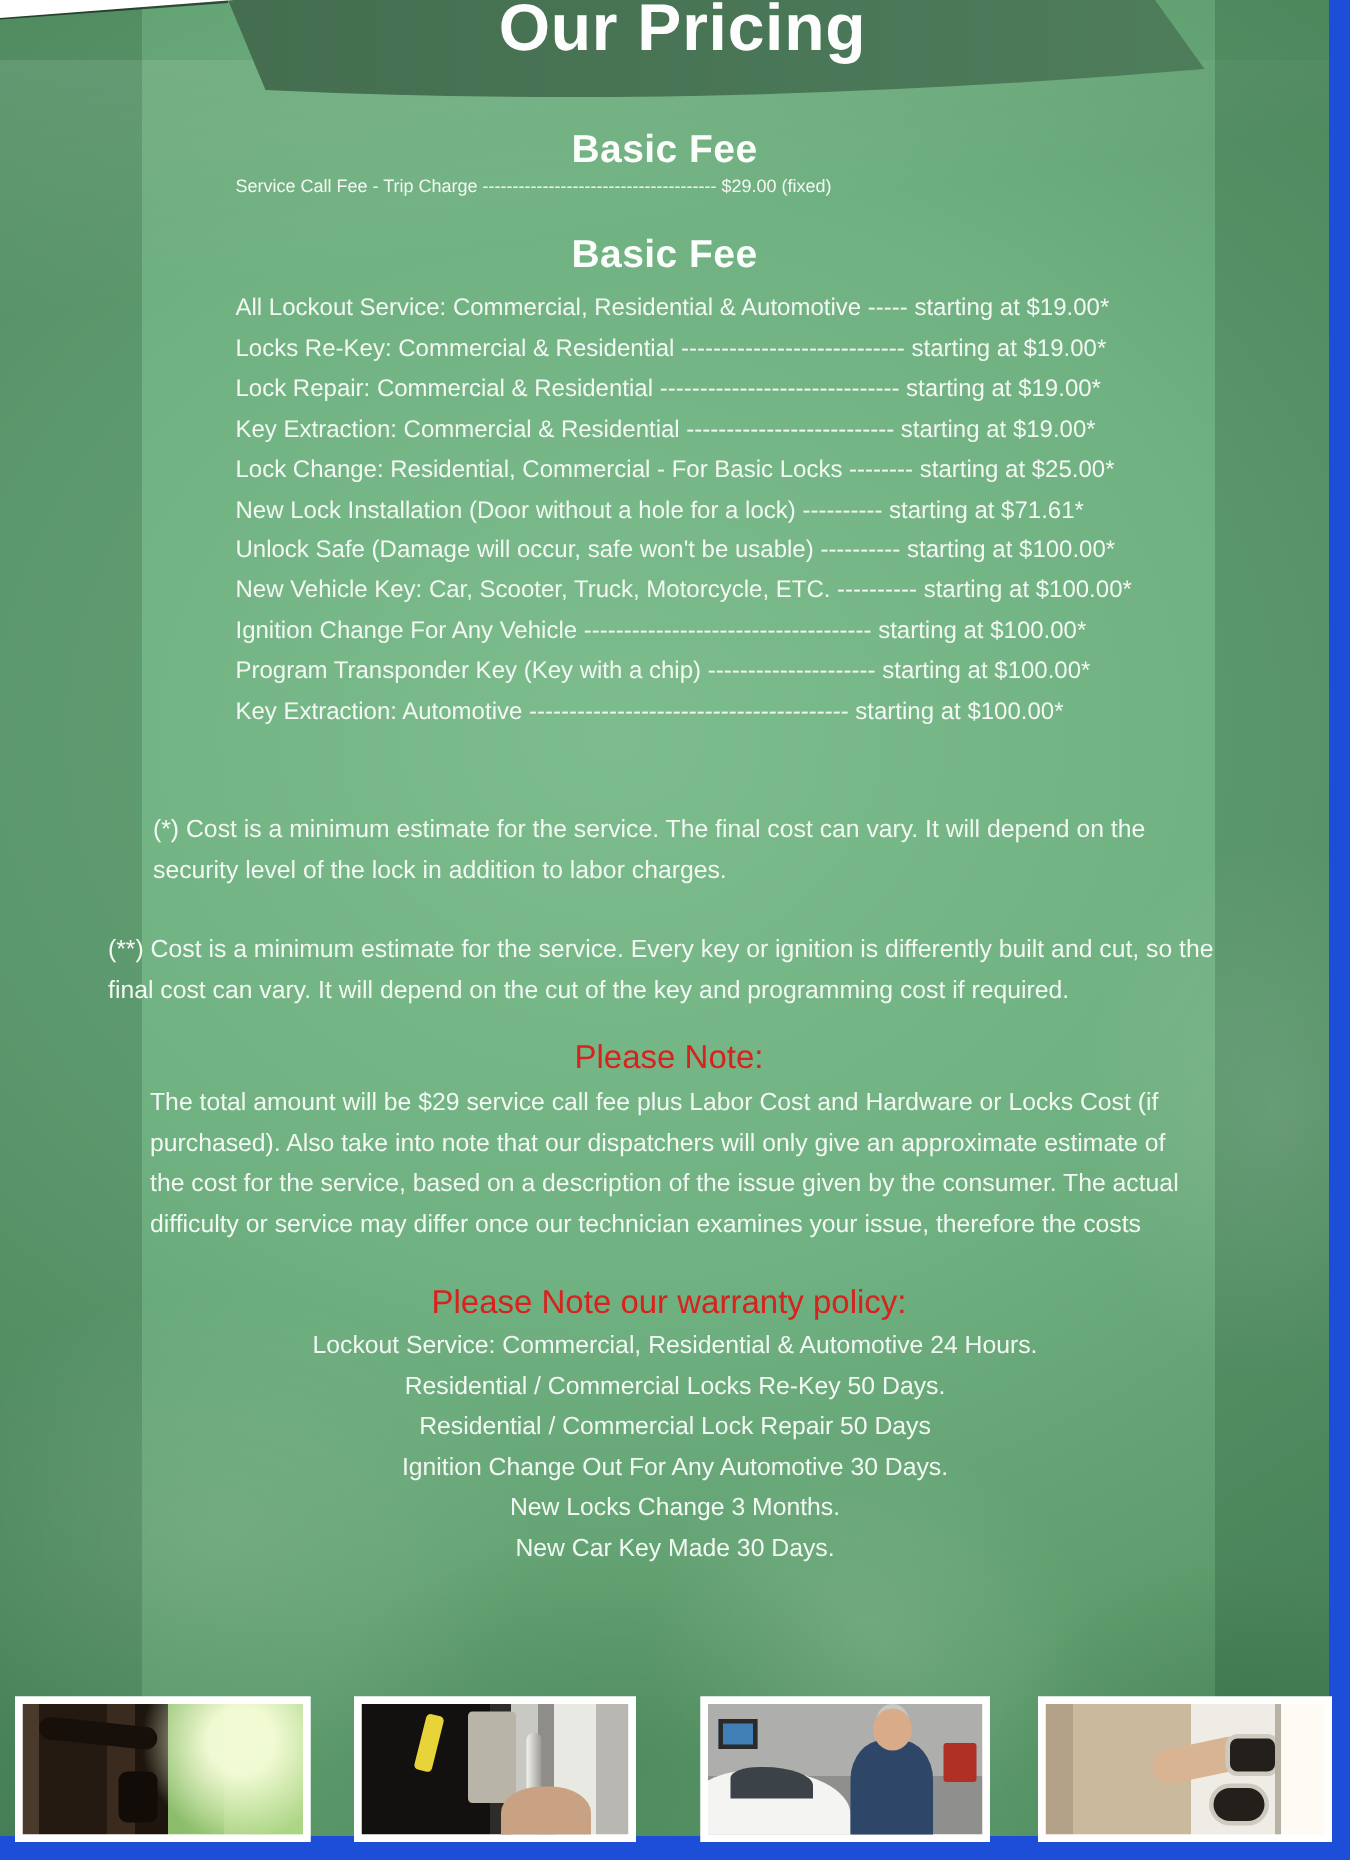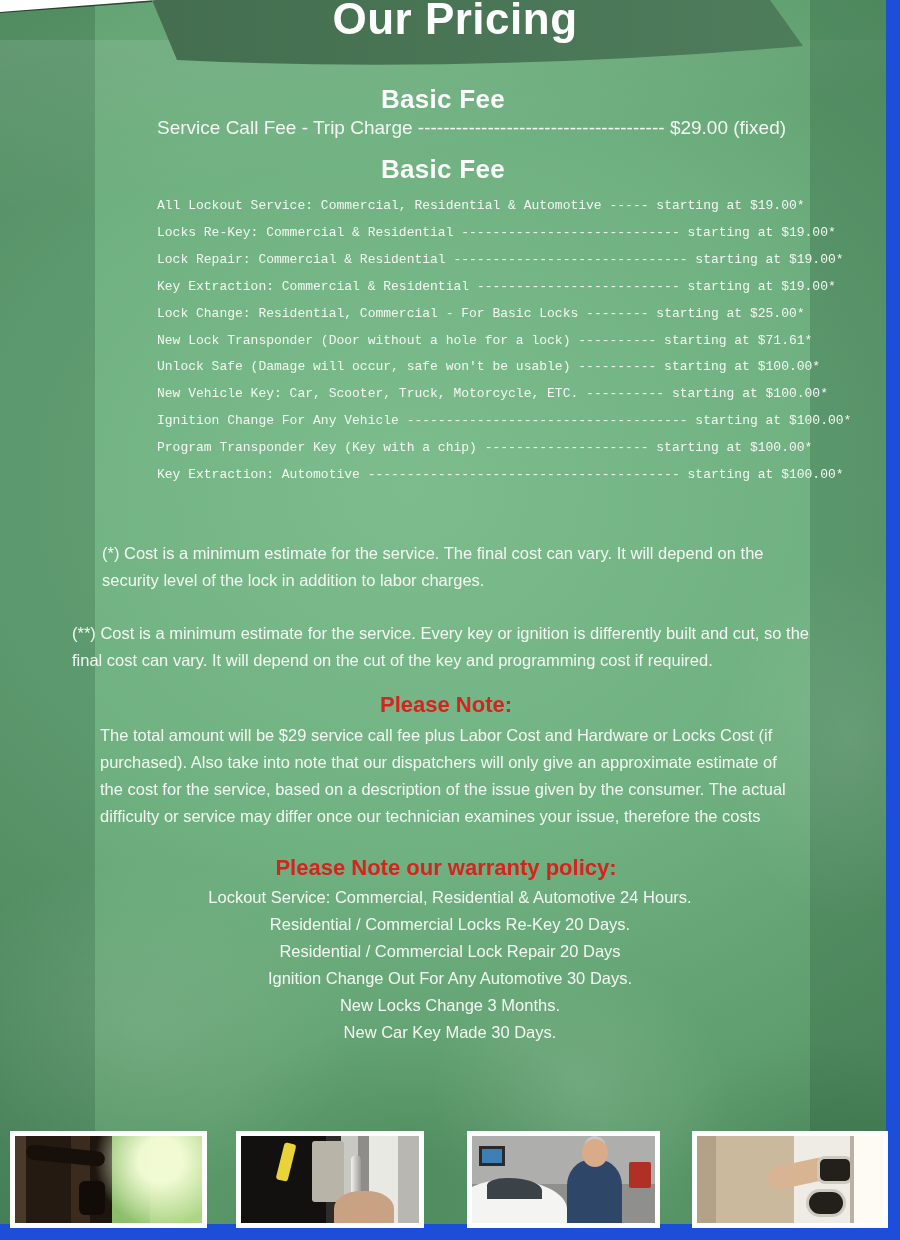--- a/index.html
+++ b/index.html
@@ -42,30 +42,30 @@
   }
   
   .sec { position:absolute; color:#f3f8f3; }
   .center { }
   .h-basic {
     top:84px; left:0; width:886px; text-align:center;
     font-size:26px; font-weight:bold; color:#fcfefc; letter-spacing:.3px;
   }
   .h-basic.second { top:154px; }
   .fee-line {
-    top:117px; left:157px; width:720px; font-size:19px; white-space:nowrap;
+    top:117px; left:157px; width:720px; font-size:12px; white-space:nowrap;
   }
   .price-list { top:193px; left:157px; width:720px; list-style:none; }
-  .price-list li { line-height:26.9px; font-size:13px; white-space:nowrap;font-family:Liberation Mono, monospace; }
+  .price-list li { line-height:26.9px; font-size:16px; white-space:nowrap; }
   .note { line-height:27px; font-size:16.5px; }
   .note-1 { top:540px; left:102px; width:700px; }
   .note-2 { top:620px; left:72px;  width:760px; }
   .red-heading {
     width:892px; left:0; text-align:center;
-    font-size:22px; font-weight:bold; color:#d7221e;
+    font-size:22px; font-weight:normal; color:#d7221e;
   }
   .red-1 { top:692px; }
   .red-2 { top:855px; }
   .please-body { top:722px; left:100px; width:700px; line-height:27px; font-size:16.5px; }
   .warranty-list { top:884px; left:20px; width:860px; list-style:none; text-align:center; }
   .warranty-list li { line-height:26.9px; font-size:16.5px; }
   
   .photo {
     position:absolute; top:1131px; height:97px; border:5px solid #fff; background:#fff;
     overflow:hidden; z-index:5;
@@ -132,39 +132,39 @@
       <span>$29.00 (fixed)</span>
     </div>
 
     <div class="sec h-basic second">Basic Fee</div>
     <ul class="sec price-list">
       <li><span>All Lockout Service: Commercial, Residential &amp; Automotive</span> <span>-----</span> <span>starting at $19.00*</span></li>
       <li><span>Locks Re-Key: Commercial &amp; Residential</span> <span>----------------------------</span> <span>starting at $19.00*</span></li>
       <li><span>Lock Repair: Commercial &amp; Residential</span> <span>------------------------------</span> <span>starting at $19.00*</span></li>
       <li><span>Key Extraction: Commercial &amp; Residential</span> <span>--------------------------</span> <span>starting at $19.00*</span></li>
       <li><span>Lock Change: Residential, Commercial - For Basic Locks</span> <span>--------</span> <span>starting at $25.00*</span></li>
-      <li><span>New Lock Transponder (Door without a hole for a lock)</span> <span>----------</span> <span>starting at $71.61*</span></li>
+      <li><span>New Lock Installation (Door without a hole for a lock)</span> <span>----------</span> <span>starting at $71.61*</span></li>
       <li><span>Unlock Safe (Damage will occur, safe won't be usable)</span> <span>----------</span> <span>starting at $100.00*</span></li>
       <li><span>New Vehicle Key: Car, Scooter, Truck, Motorcycle, ETC.</span> <span>----------</span> <span>starting at $100.00*</span></li>
       <li><span>Ignition Change For Any Vehicle</span> <span>------------------------------------</span> <span>starting at $100.00*</span></li>
       <li><span>Program Transponder Key (Key with a chip)</span> <span>---------------------</span> <span>starting at $100.00*</span></li>
       <li><span>Key Extraction: Automotive</span> <span>----------------------------------------</span> <span>starting at $100.00*</span></li>
     </ul>
 
     <div class="sec note note-1 center">(*) Cost is a minimum estimate for the service. The final cost can vary. It will depend on the security level of the lock in addition to labor charges.</div>
     <div class="sec note note-2 center">(**) Cost is a minimum estimate for the service. Every key or ignition is differently built and cut, so the final cost can vary. It will depend on the cut of the key and programming cost if required.</div>
 
     <div class="sec red-heading red-1">Please Note:</div>
     <div class="sec please-body center">The total amount will be $29 service call fee plus Labor Cost and Hardware or Locks Cost (if purchased). Also take into note that our dispatchers will only give an approximate estimate of the cost for the service, based on a description of the issue given by the consumer. The actual difficulty or service may differ once our technician examines your issue, therefore the costs</div>
 
     <div class="sec red-heading red-2">Please Note our warranty policy:</div>
     <ul class="sec warranty-list">
       <li>Lockout Service: Commercial, Residential &amp; Automotive 24 Hours.</li>
-      <li>Residential / Commercial Locks Re-Key 20 Days.</li>
-      <li>Residential / Commercial Lock Repair 20 Days</li>
+      <li>Residential / Commercial Locks Re-Key 50 Days.</li>
+      <li>Residential / Commercial Lock Repair 50 Days</li>
       <li>Ignition Change Out For Any Automotive 30 Days.</li>
       <li>New Locks Change 3 Months.</li>
       <li>New Car Key Made 30 Days.</li>
     </ul>
   </div>
 
   <figure class="photo p1" style="left:10px; width:197px;">
     <div class="ph">
       <div class="lever"></div>
       <div class="knob"></div>

